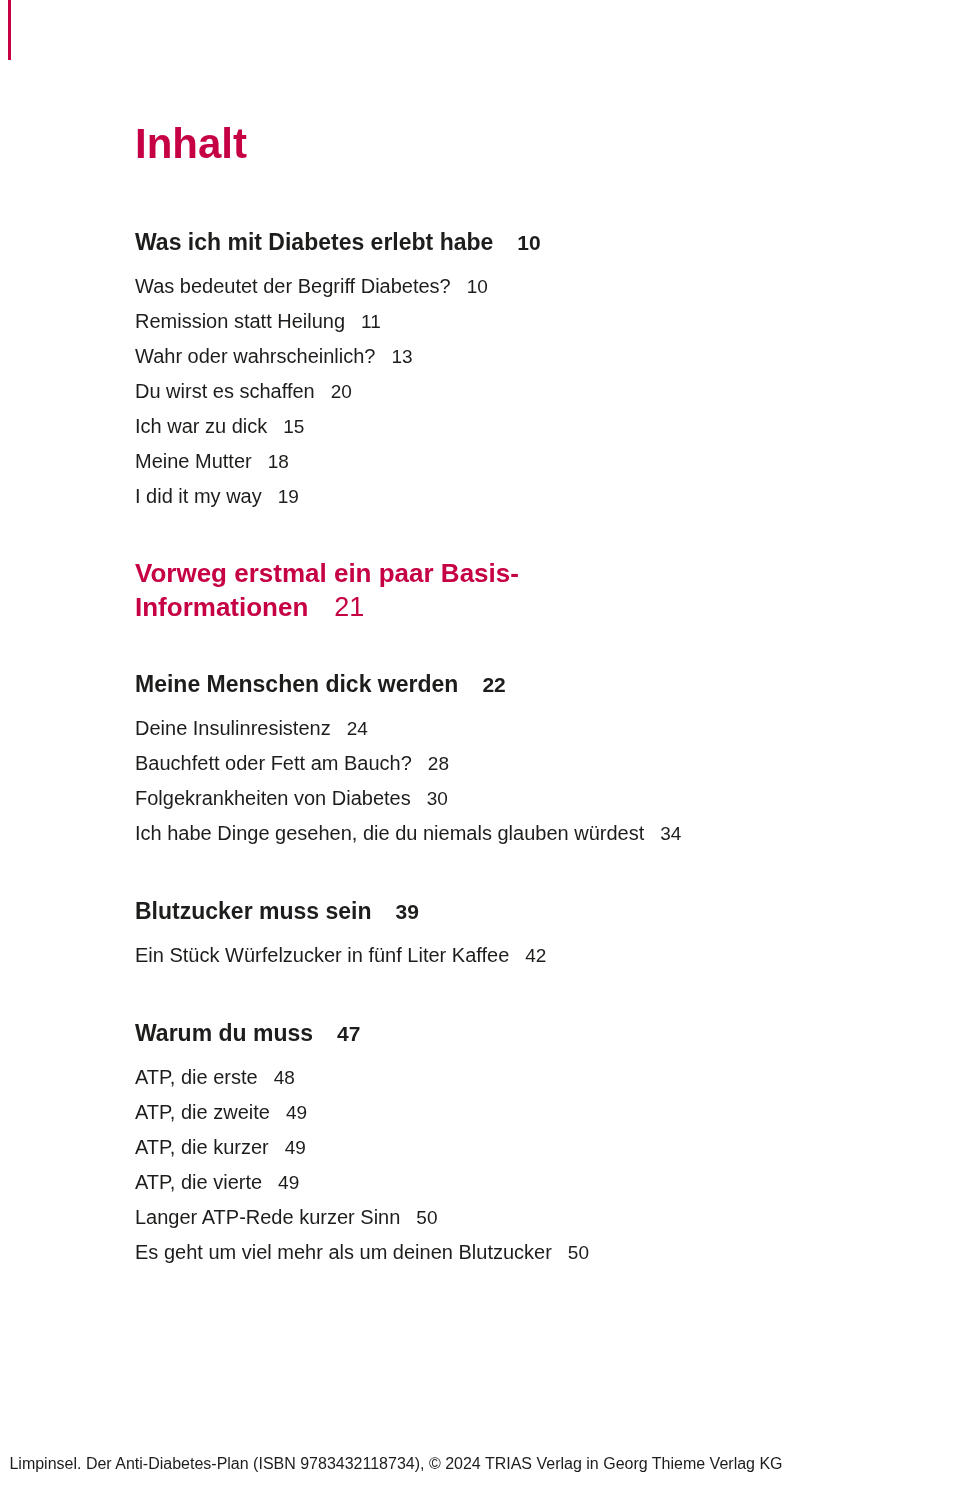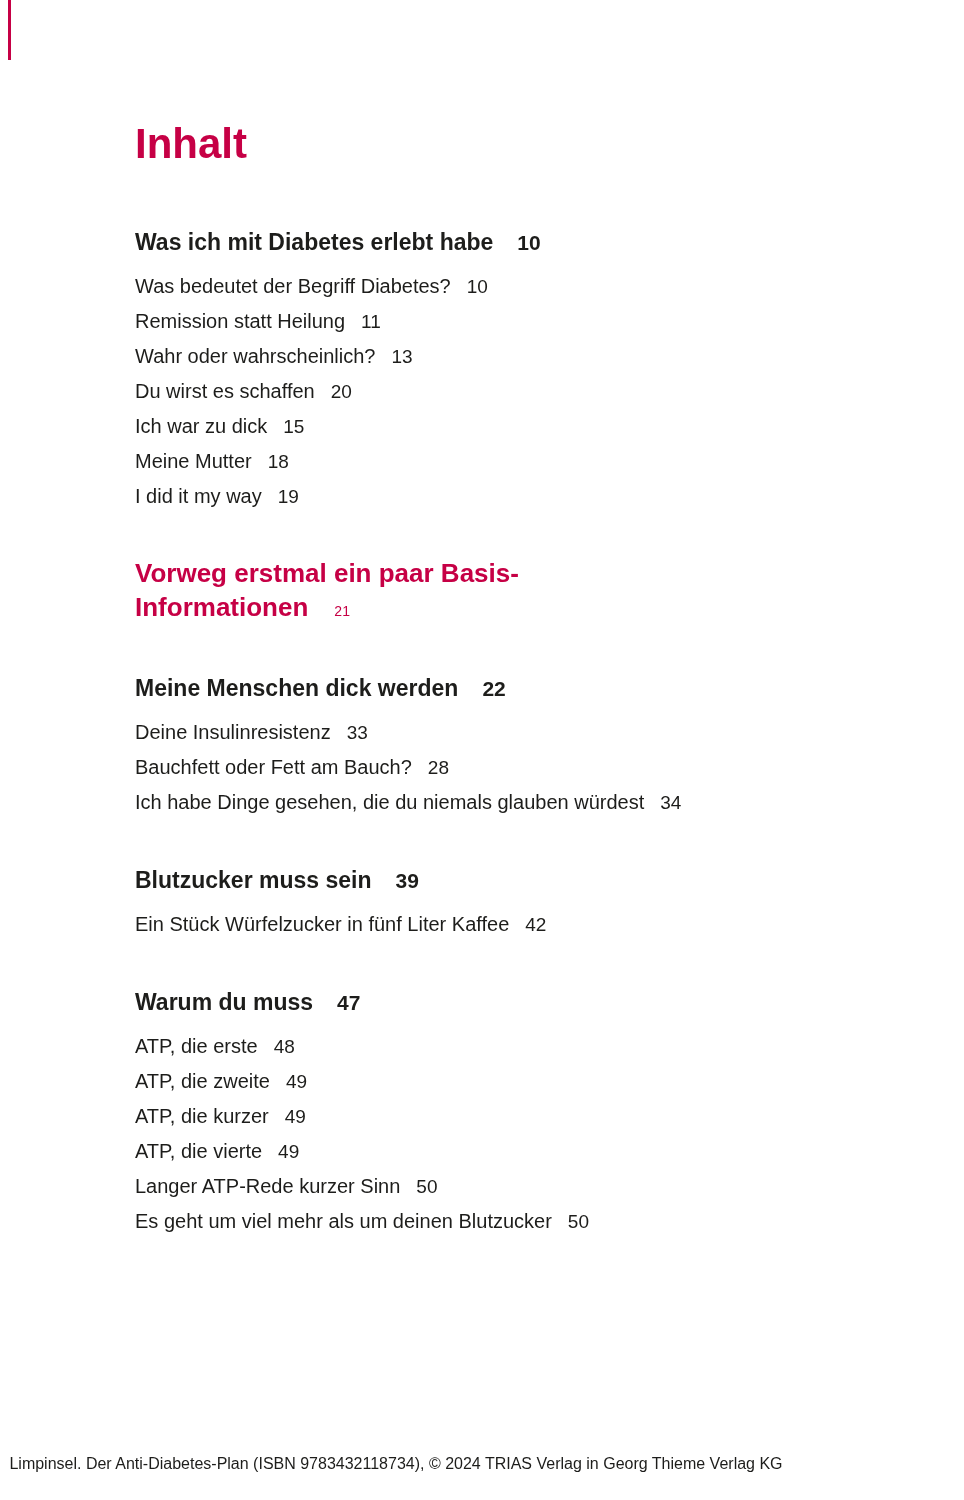--- a/index.html
+++ b/index.html
@@ -46,21 +46,21 @@
     color: var(--text);
   }
   .entry-page { margin-left: 16px; font-size: 19px; }
   .part {
     margin-top: 42px;
     font-size: 26px;
     line-height: 34px;
     font-weight: 700;
     color: var(--accent);
   }
-  .part-page { margin-left: 26px; font-size: 14px; font-weight: 400; }
+  .part-page { margin-left: 26px; font-size: 27px; font-weight: 400; }
   .footer {
     position: absolute;
     left: 4px;
     right: 0;
     top: 1455px;
     text-align: center;
     font-size: 16px;
     color: var(--text);
   }
 </style>
@@ -102,24 +102,27 @@
 
     <div class="part">
       <span class="part-title">Vorweg erstmal ein paar Basis-Informationen</span><span class="part-page">21</span>
     </div>
 
     <div class="toc-group">
       <div class="chapter">
         <span class="chapter-title">Meine Menschen dick werden</span><span class="chapter-page">22</span>
       </div>
       <div class="entry">
-        <span class="entry-title">Deine Insulinresistenz</span><span class="entry-page">33</span>
+        <span class="entry-title">Deine Insulinresistenz</span><span class="entry-page">24</span>
       </div>
       <div class="entry">
         <span class="entry-title">Bauchfett oder Fett am Bauch?</span><span class="entry-page">28</span>
+      </div>
+      <div class="entry">
+        <span class="entry-title">Folgekrankheiten von Diabetes</span><span class="entry-page">30</span>
       </div>
       <div class="entry">
         <span class="entry-title">Ich habe Dinge gesehen, die du niemals glauben würdest</span><span class="entry-page">34</span>
       </div>
     </div>
 
     <div class="toc-group">
       <div class="chapter">
         <span class="chapter-title">Blutzucker muss sein</span><span class="chapter-page">39</span>
       </div>

